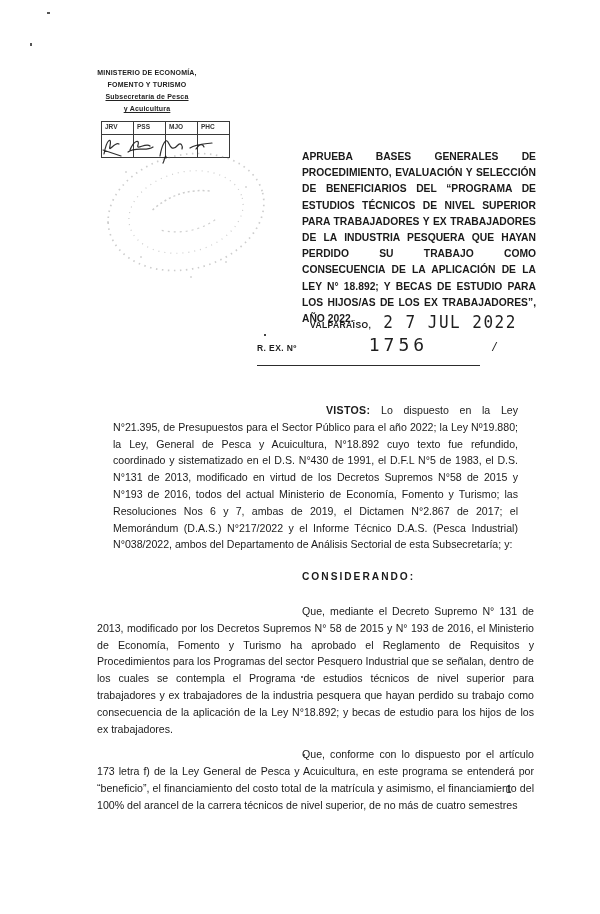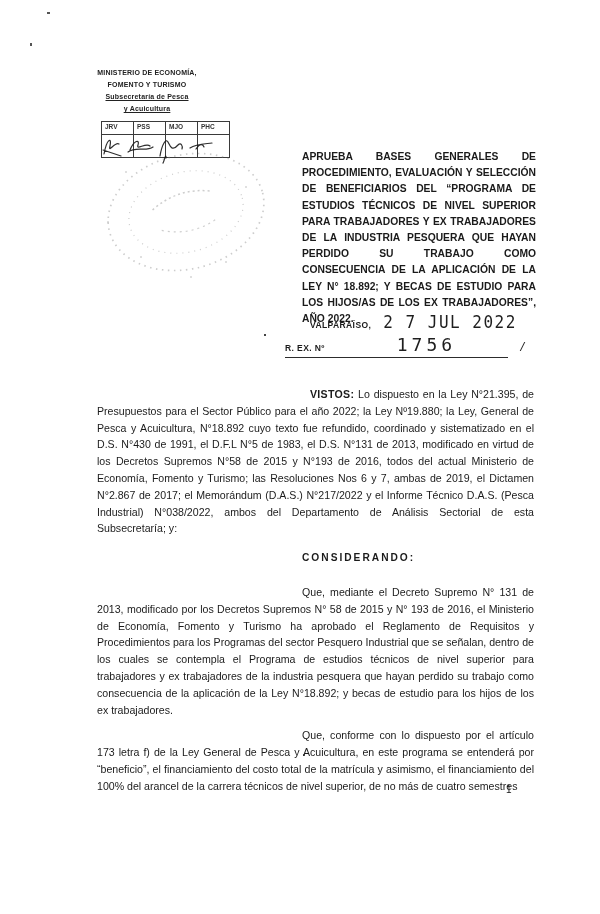--- a/index.html
+++ b/index.html
@@ -52,35 +52,35 @@
   .stamp-date{
     font-family:"DejaVu Sans Mono", monospace;
     font-size:16px;letter-spacing:1.5px;color:#1e1e1e;
     transform:scaleY(1.08);transform-origin:bottom left;
   }
 
   
   .rex-line{position:absolute;left:257px;top:334px;white-space:nowrap;}
   .rex-underline{
     display:inline-flex;align-items:baseline;
-    width:223px;border-bottom:1.6px solid #2c2c2c;padding-bottom:2px;margin-left:28px;
+    width:223px;border-bottom:1.6px solid #2c2c2c;padding-bottom:10px;
   }
   .rex-label{font-size:8.5px;font-weight:bold;letter-spacing:0.4px;}
   .rex-number{
     font-family:"DejaVu Sans Mono", monospace;
     font-size:18px;letter-spacing:4px;margin-left:72px;color:#1e1e1e;
   }
   .rex-slash{font-size:13px;margin-left:8px;font-style:italic;color:#222;}
 
   
   .body-text{
     position:absolute;left:97px;top:386px;width:437px;
     font-size:10.6px;line-height:16.8px;text-align:justify;color:#1b1b1b;
   }
-  .vistos{margin:0;text-indent:213px;}
+  .vistos{margin:16px;text-indent:213px;}
   .vistos b{letter-spacing:0.3px;}
   .considerando-heading{
     margin:13px 0 4px 205px;font-weight:bold;font-size:10.2px;
     letter-spacing:2px;
   }
   .para{margin:17px 0 0 0;text-indent:205px;}
   .para.second{margin-top:9px;}
 
   .page-number{
     position:absolute;left:506px;top:784px;font-size:10px;color:#111;

